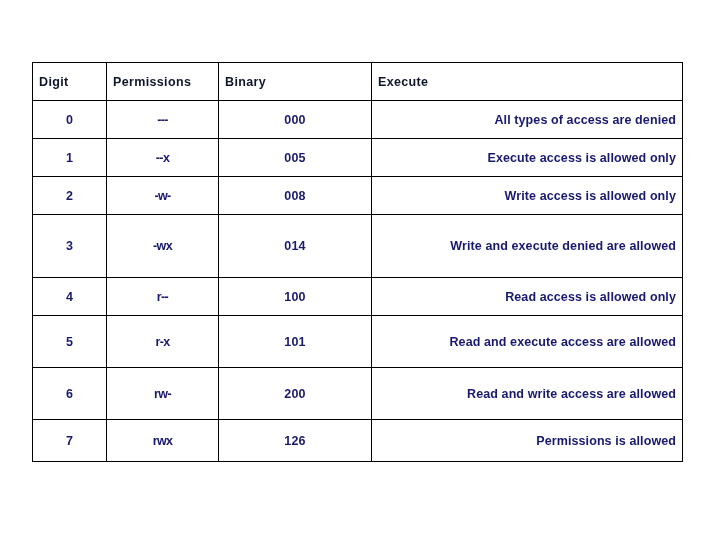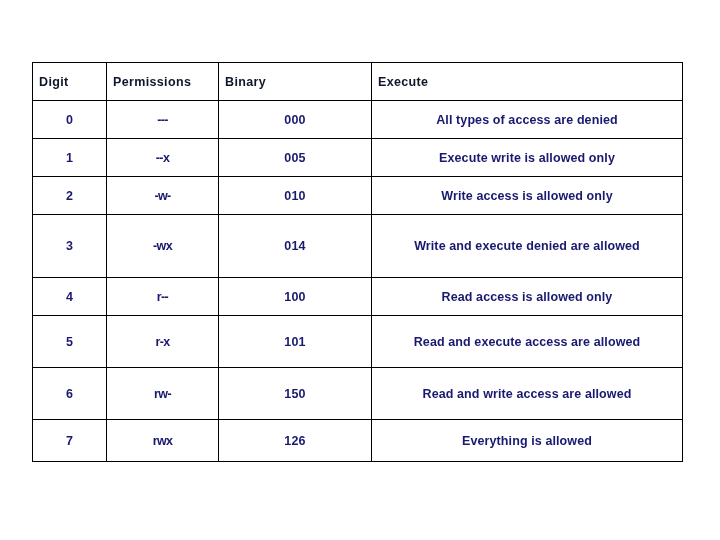--- a/index.html
+++ b/index.html
@@ -57,21 +57,21 @@
     letter-spacing: 0.2px;
   }
 
   td.cell-digit,
   td.cell-permissions,
   td.cell-binary {
     text-align: center;
   }
 
   td.cell-meaning {
-    text-align: center;
+    text-align: right;
     padding-left: 10px;
     letter-spacing: 0.1px;
   }
 
   td.cell-permissions {
     font-family: "Liberation Sans", "DejaVu Sans", sans-serif;
     letter-spacing: -0.6px;
   }
 
   
@@ -107,26 +107,26 @@
       <tr class="r0">
         <td class="cell-digit">0</td>
         <td class="cell-permissions">---</td>
         <td class="cell-binary">000</td>
         <td class="cell-meaning">All types of access are denied</td>
       </tr>
       <tr class="r1">
         <td class="cell-digit">1</td>
         <td class="cell-permissions">--x</td>
         <td class="cell-binary">005</td>
-        <td class="cell-meaning">Execute write is allowed only</td>
+        <td class="cell-meaning">Execute access is allowed only</td>
       </tr>
       <tr class="r2">
         <td class="cell-digit">2</td>
         <td class="cell-permissions">-w-</td>
-        <td class="cell-binary">010</td>
+        <td class="cell-binary">008</td>
         <td class="cell-meaning">Write access is allowed only</td>
       </tr>
       <tr class="r3">
         <td class="cell-digit">3</td>
         <td class="cell-permissions">-wx</td>
         <td class="cell-binary">014</td>
         <td class="cell-meaning">Write and execute denied are allowed</td>
       </tr>
       <tr class="r4">
         <td class="cell-digit">4</td>
@@ -136,24 +136,24 @@
       </tr>
       <tr class="r5">
         <td class="cell-digit">5</td>
         <td class="cell-permissions">r-x</td>
         <td class="cell-binary">101</td>
         <td class="cell-meaning">Read and execute access are allowed</td>
       </tr>
       <tr class="r6">
         <td class="cell-digit">6</td>
         <td class="cell-permissions">rw-</td>
-        <td class="cell-binary">150</td>
+        <td class="cell-binary">200</td>
         <td class="cell-meaning">Read and write access are allowed</td>
       </tr>
       <tr class="r7">
         <td class="cell-digit">7</td>
         <td class="cell-permissions">rwx</td>
         <td class="cell-binary">126</td>
-        <td class="cell-meaning">Everything is allowed</td>
+        <td class="cell-meaning">Permissions is allowed</td>
       </tr>
     </tbody>
   </table>
 </div>
 
 </body></html>

